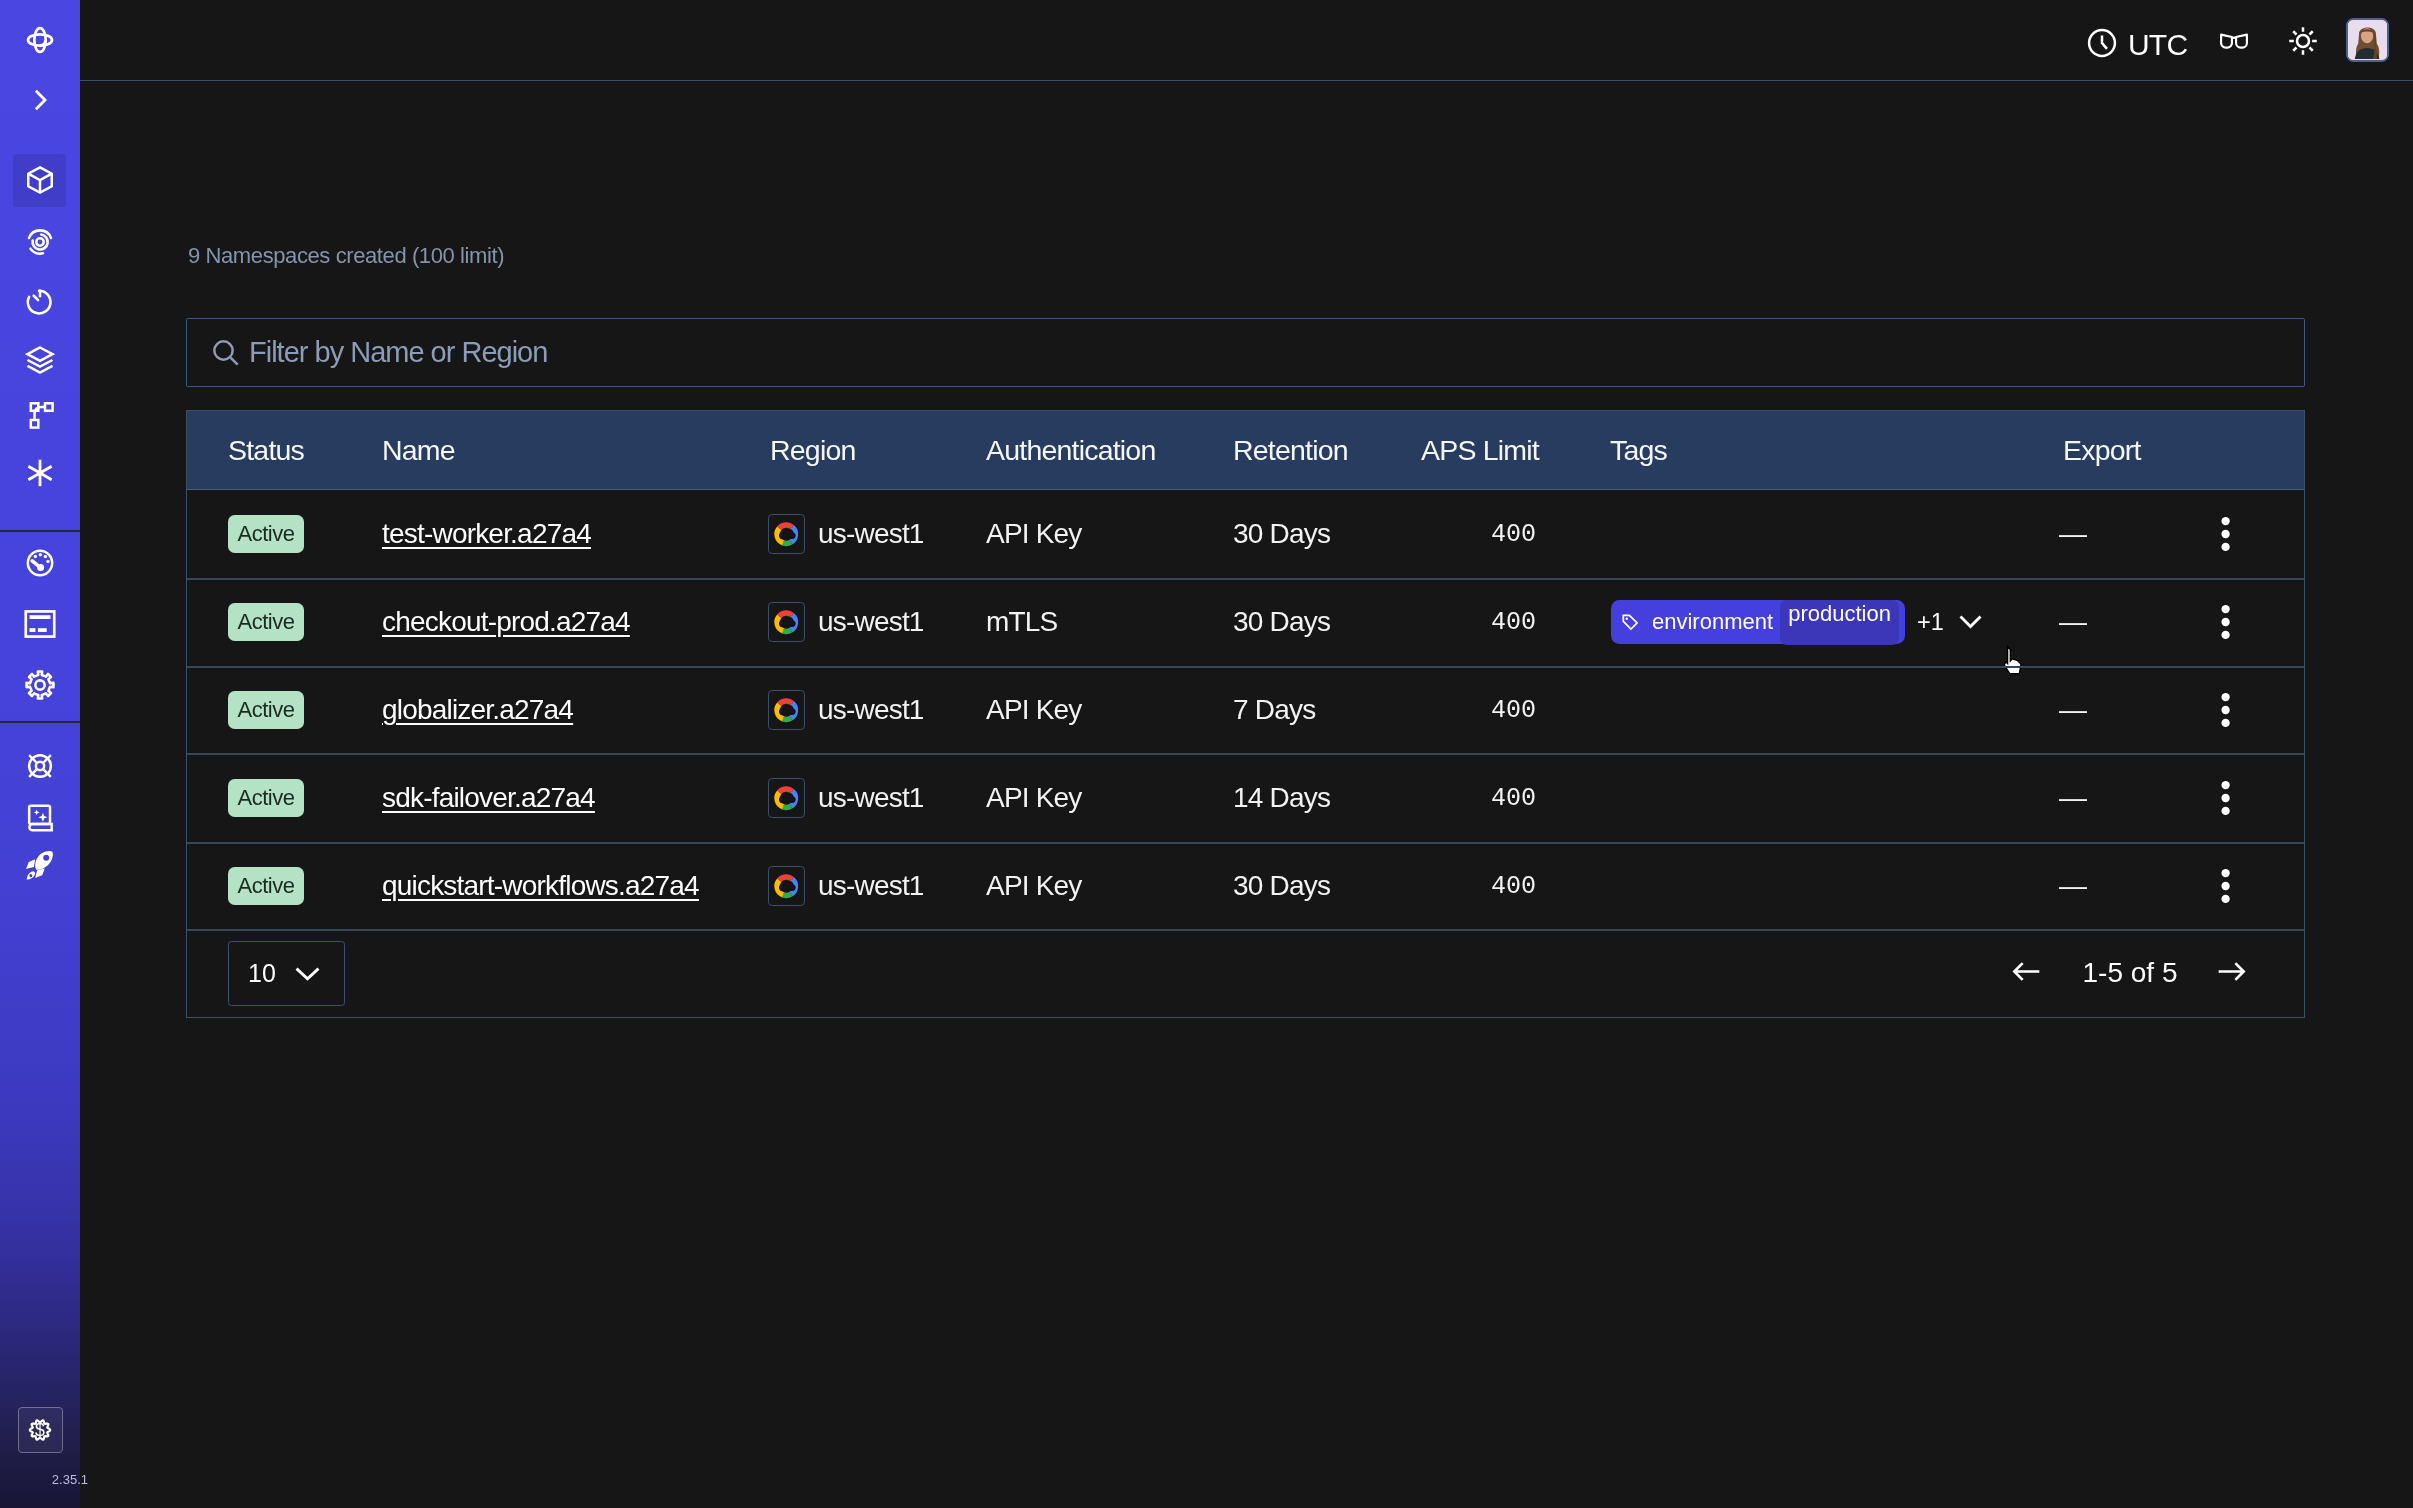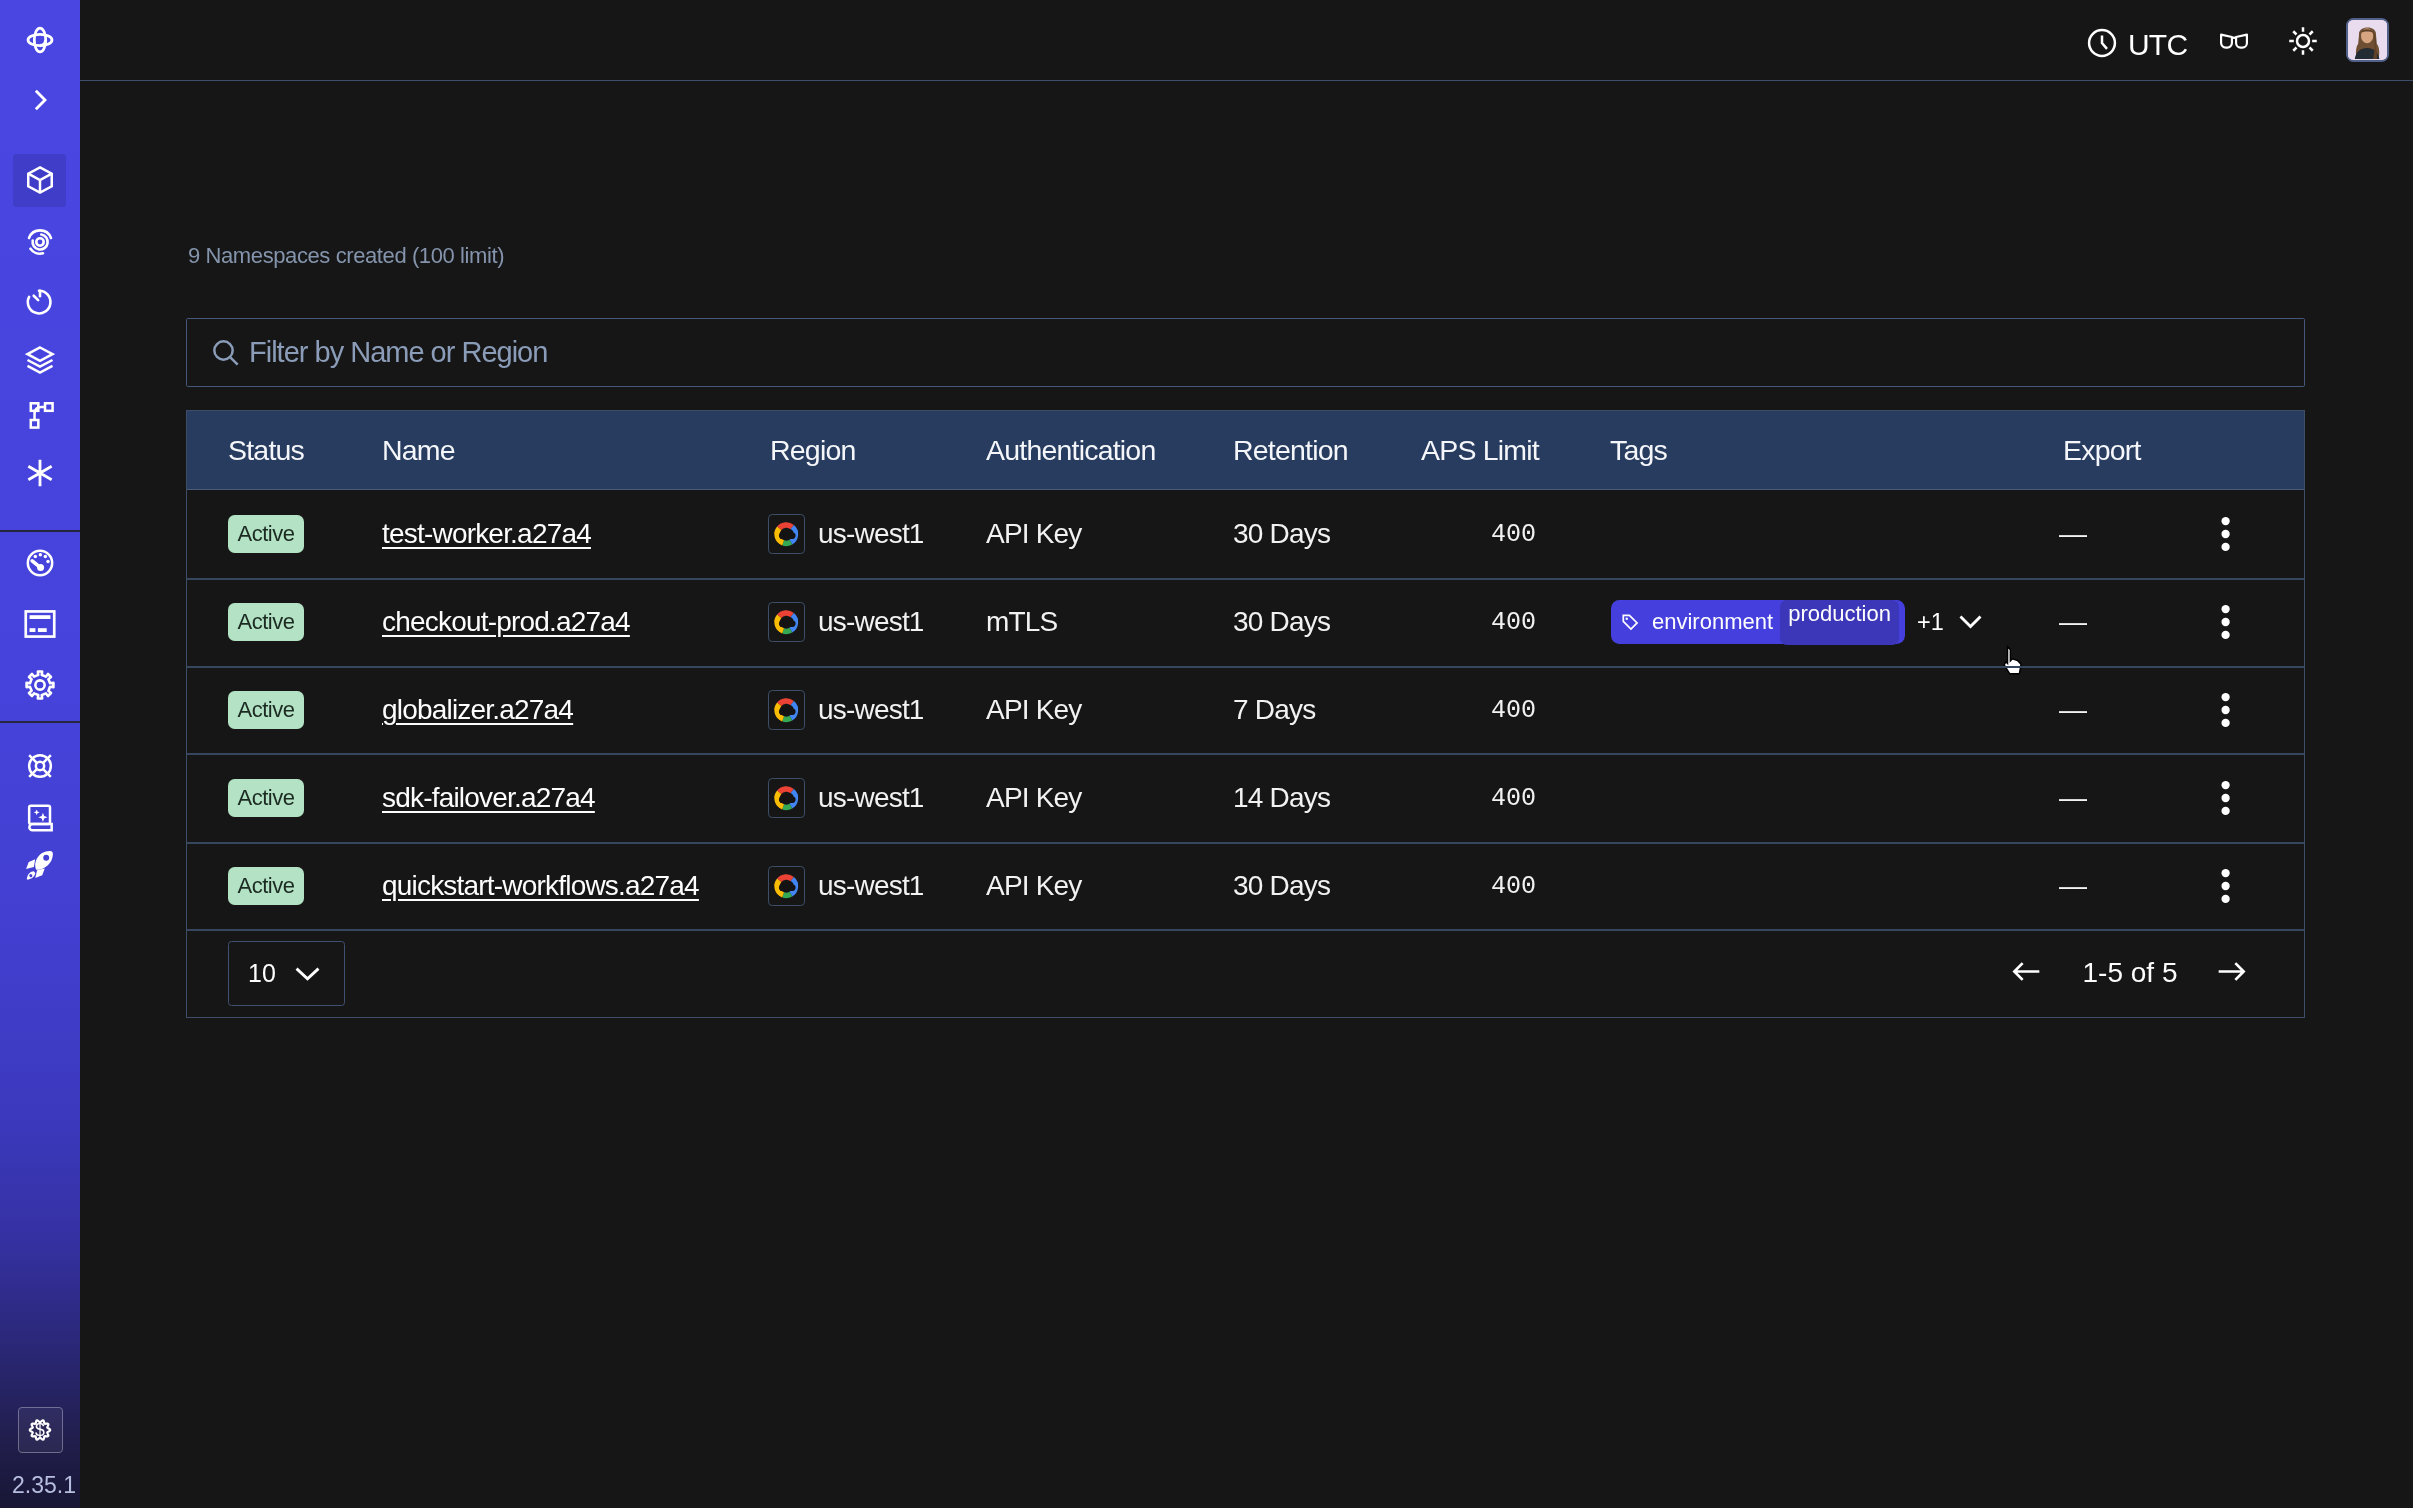--- a/index.html
+++ b/index.html
@@ -16,22 +16,22 @@
     border:2.5px solid #51618a; border-radius:7.5px; background:#e9def0; overflow:hidden; }
 
   
   #sidebar { left:0; top:0; width:80px; height:1508px;
     background:linear-gradient(180deg,#4946e2 0%,#4643dc 45%,#423fd0 62%,#3c39be 74%,#3531a3 82%,#2b2879 89%,#221f50 95%,#181634 100%); }
   .sico { position:absolute; left:40px; transform:translate(-50%,-50%); }
   #selsq { position:absolute; left:13.4px; top:154px; width:53px; height:53px; border-radius:3.4px; background:#403dc8; }
   .sep { position:absolute; left:0; width:80px; height:1.7px; background:#26263c; }
   #dollarbox { position:absolute; left:17.6px; top:1407px; width:45px; height:46px;
     border:1.7px solid rgba(255,255,255,0.32); border-radius:4.2px; background:rgba(255,255,255,0.05); }
-  #version { position:absolute; left:0; top:1472px; width:88px; text-align:center;
-    color:#b7bedf; font-size:23px; }
+  #version { position:absolute; left:0; top:1472px; width:88px; text-align:right;
+    color:#b7bedf; font-size:13px; }
 
   
   #h1 { left:186px; top:178px; color:#fcfcfc; font-size:70px; font-weight:400; letter-spacing:-2.9px; text-shadow:0.6px 0 currentColor,-0.6px 0 currentColor; }
   #sub { left:188px; top:243px; color:#8494ac; font-size:22px; letter-spacing:-0.4px; }
   #createbtn { left:2020px; top:191px; width:287px; height:63px; background:#4440dc;
     color:#fff; font-size:29px; letter-spacing:-0.4px; display:flex; align-items:center; justify-content:center; border-radius:1.7px;}
   #search { left:186px; top:318px; width:2119px; height:69px; border:1.7px solid #46587a; border-radius:1.7px; }
   #search span { position:absolute; left:62px; top:17px; color:#8b9cb8; font-size:29px; letter-spacing:-1px; }
 
   

